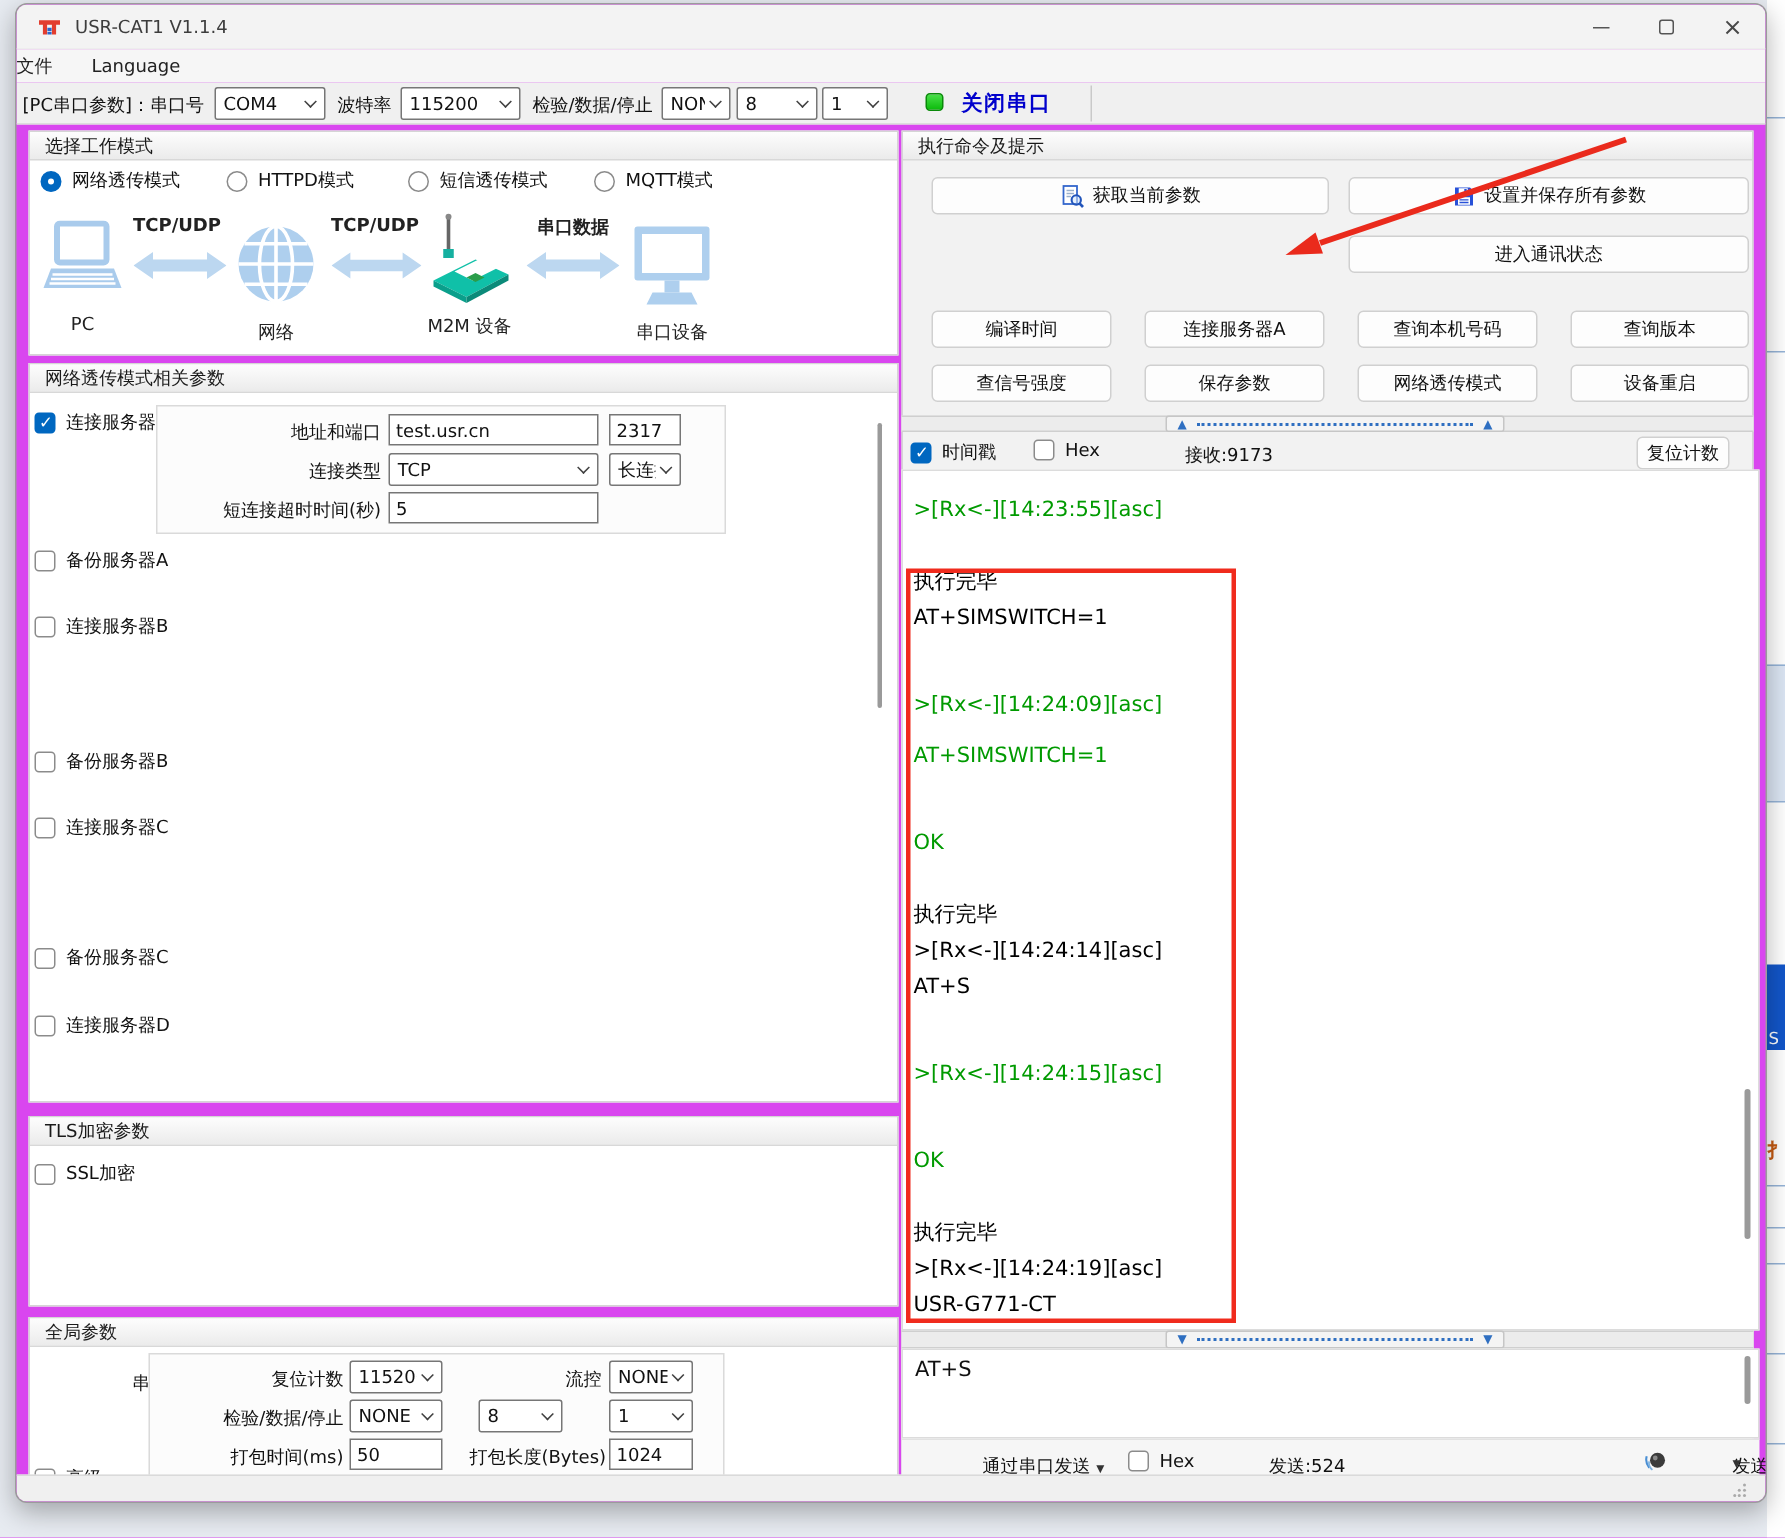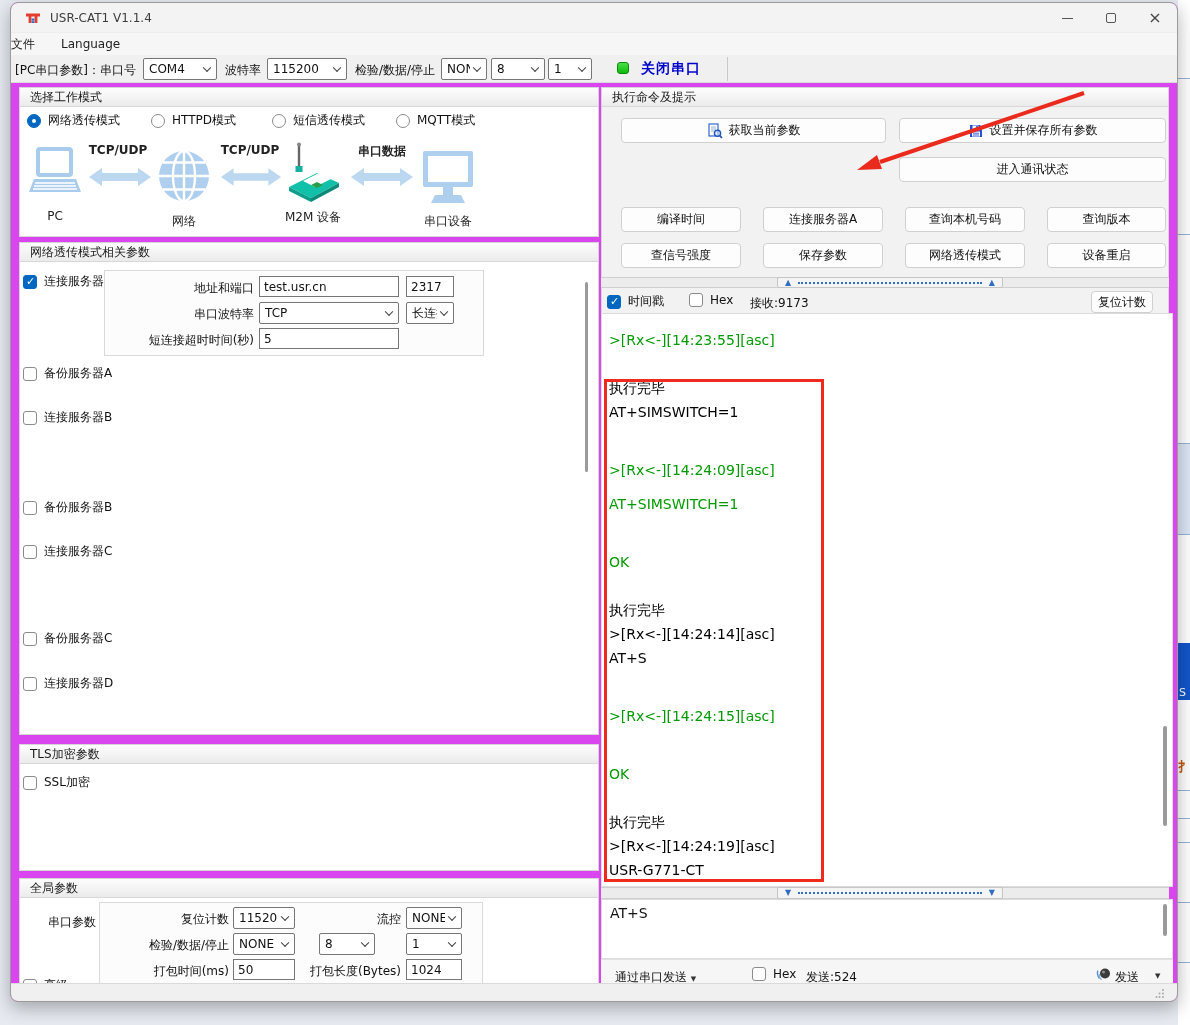--- a/index.html
+++ b/index.html
@@ -51,21 +51,21 @@
   .cbrow.on .cbbox { background:#0067c0; border-color:#0067c0; }
   .cbrow.on .cbbox::after { content:"✓"; position:absolute; left:2px; top:-1px; color:#fff; font-size:11px; }
   .rdot { position:relative; width:14px; height:14px; border:1px solid #8b8b8b; border-radius:50%; background:#fff; flex:0 0 auto; }
   .radiorow.on .rdot { background:#0067c0; border-color:#0067c0; }
   .radiorow.on .rdot::after { content:""; position:absolute; left:4px; top:4px; width:4px; height:4px; border-radius:50%; background:#fff; }
 
   .sect { position:absolute; background:#fff; border:1px solid #d5d5d5; }
   .sect-h { height:19px; background:linear-gradient(#fdfdfd,#ebebeb); border-bottom:1px solid #d8d8d8;
             line-height:19px; padding-left:10px; font-size:12px; color:#1a1a1a; }
   .grp { position:absolute; background:#fcfcfc; border:1px solid #dadada; }
-  .lbl { position:absolute; font-size:12px; white-space:nowrap; color:#111; }
+  .lbl { position:absolute; font-size:12px; white-space:nowrap; color:#111;padding-left:40px; }
   .rlbl { text-align:right; }
 
   .btn { position:absolute; background:#fdfdfd; border:1px solid #d0d0d0; border-radius:4px; font-size:12px;
          color:#111; display:flex; align-items:center; justify-content:center; gap:6px; }
 
   
   .diag-lbl { position:absolute; font-size:12px; color:#222; text-align:center; }
   .link-lbl { position:absolute; font-size:12px; font-weight:bold; color:#222; text-align:center; }
 
   
@@ -238,21 +238,21 @@
     <div class="sect-h">网络透传模式相关参数</div>
   </div>
   <div class="cbrow on" style="left:12px;top:270px">
     <span class="cbbox"></span>
       <span>连接服务器A</span>
   </div>
   <div class="grp" style="left:93px;top:267px;width:380px;height:86px"></div>
   <span class="lbl rlbl" style="left:95px;top:277px;width:148px">地址和端口</span>
   <input class="tin" style="left: 248px; top: 273px; width: 140px;" readonly="" value="test.usr.cn">
   <input class="tin" style="left: 395px; top: 273px; width: 48px;" readonly="" value="2317">
-  <span class="lbl rlbl" style="left:95px;top:303px;width:148px">串口波特率</span>
+  <span class="lbl rlbl" style="left:95px;top:303px;width:148px">连接类型</span>
   <div class="select" style="left:248px;top:299px;width:140px">
     <span class="val">TCP</span>
       <span class="chev"></span>
   </div>
   <div class="select" style="left:395px;top:299px;width:48px">
     <span class="val">长连接</span>
       <span class="chev"></span>
   </div>
   <span class="lbl rlbl" style="left:95px;top:329px;width:148px">短连接超时时间(秒)</span>
   <input class="tin" style="left: 248px; top: 325px; width: 140px;" readonly="" value="5">

